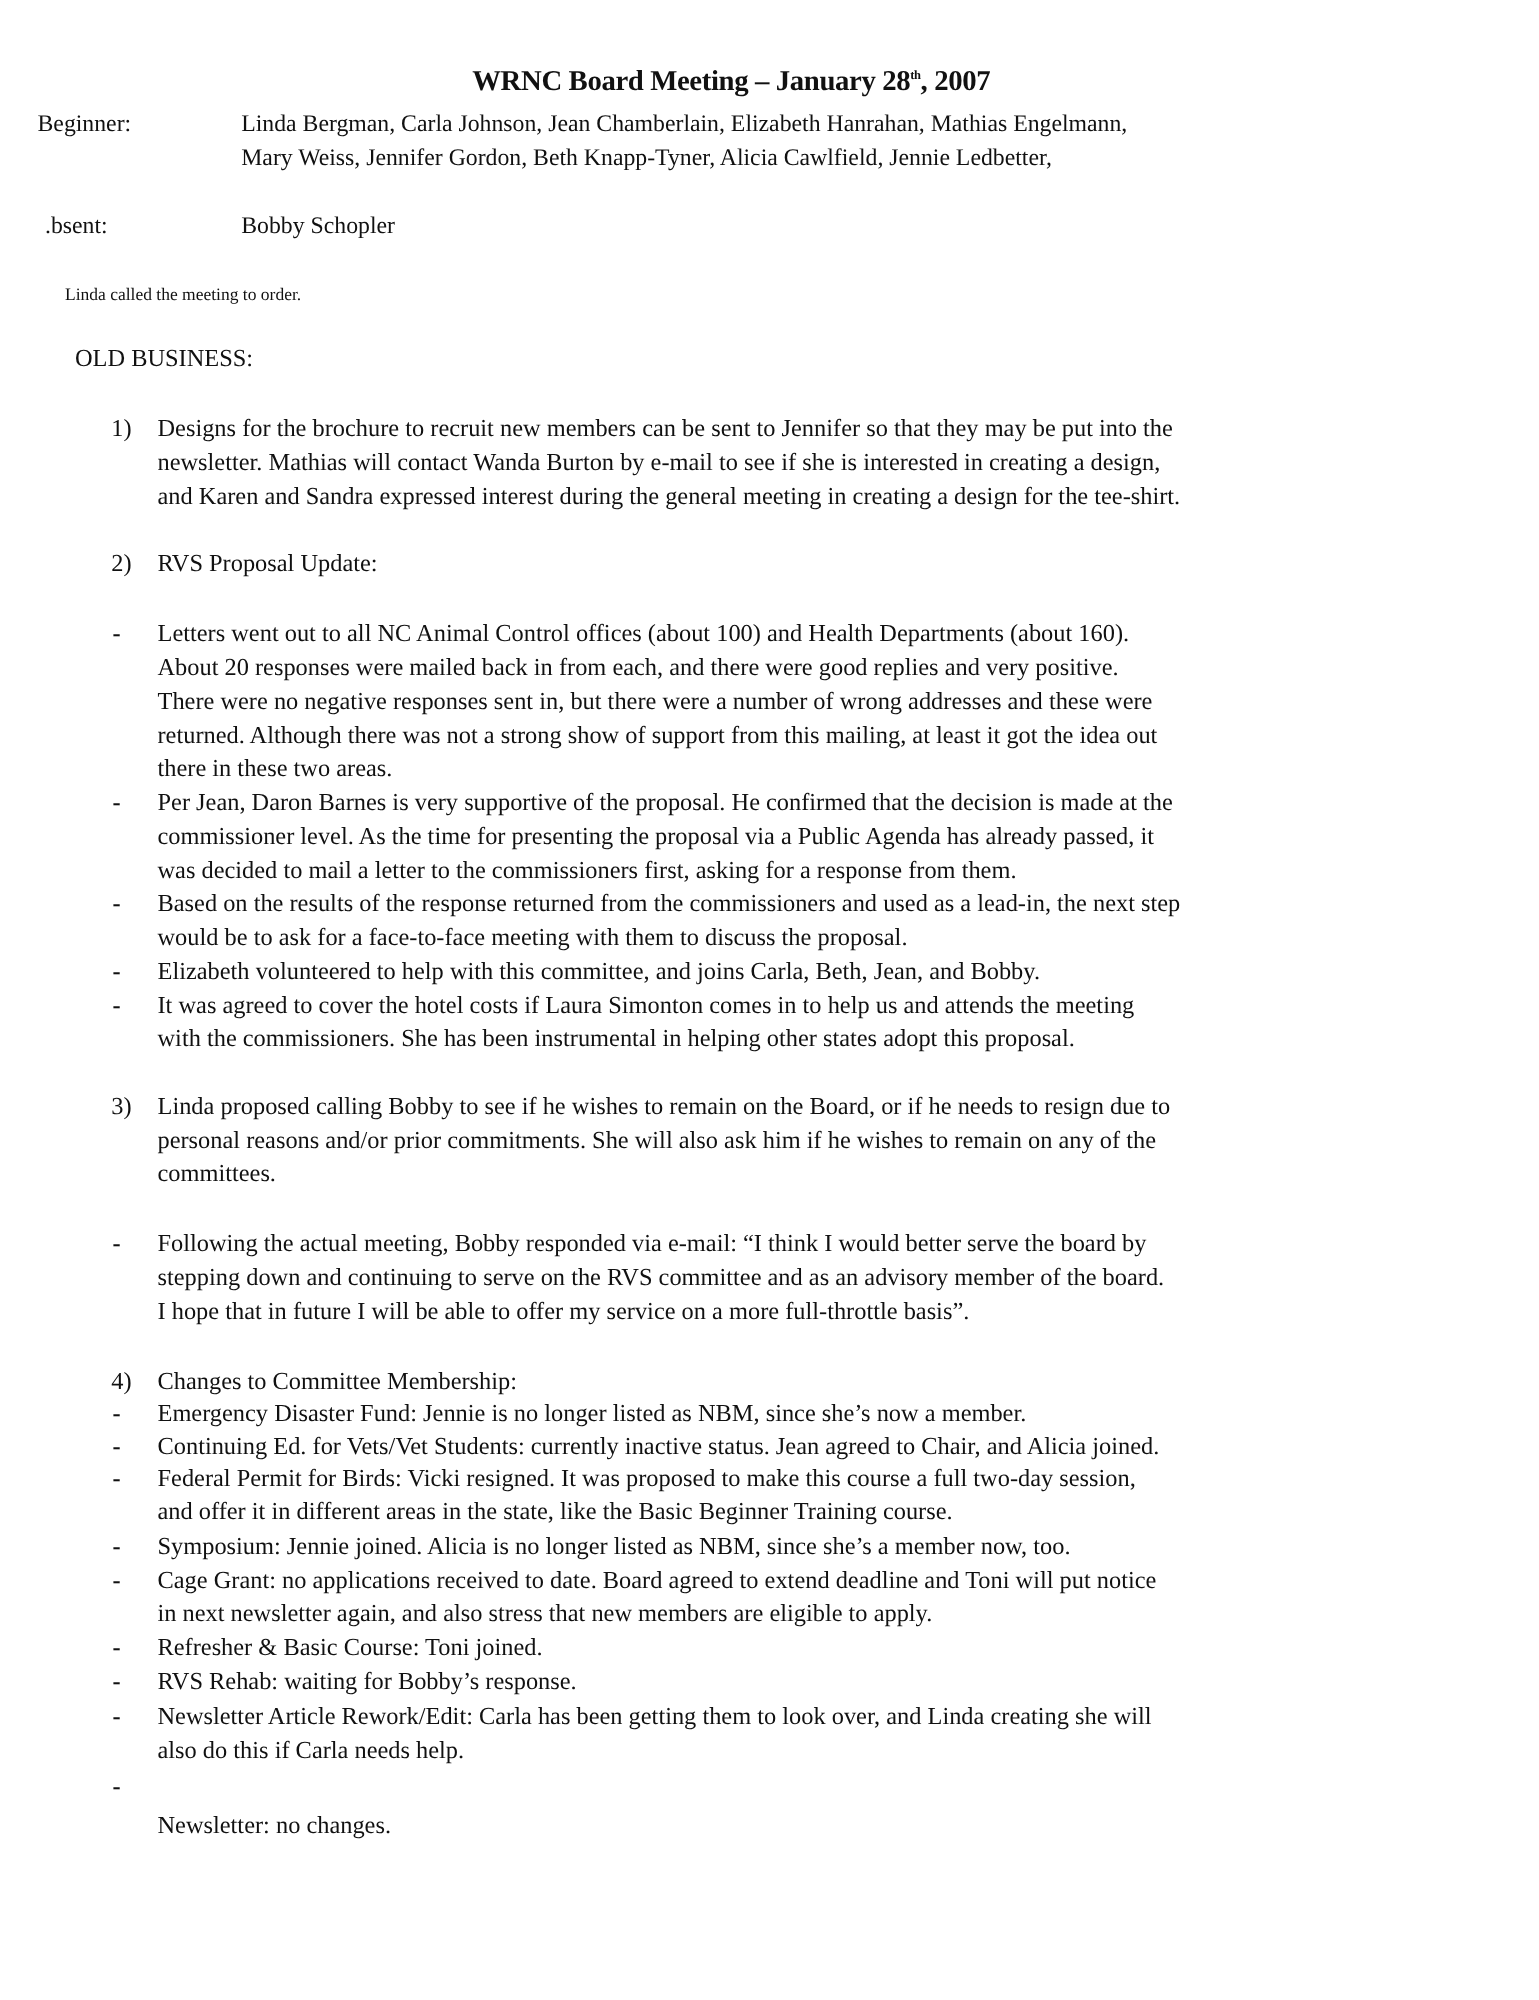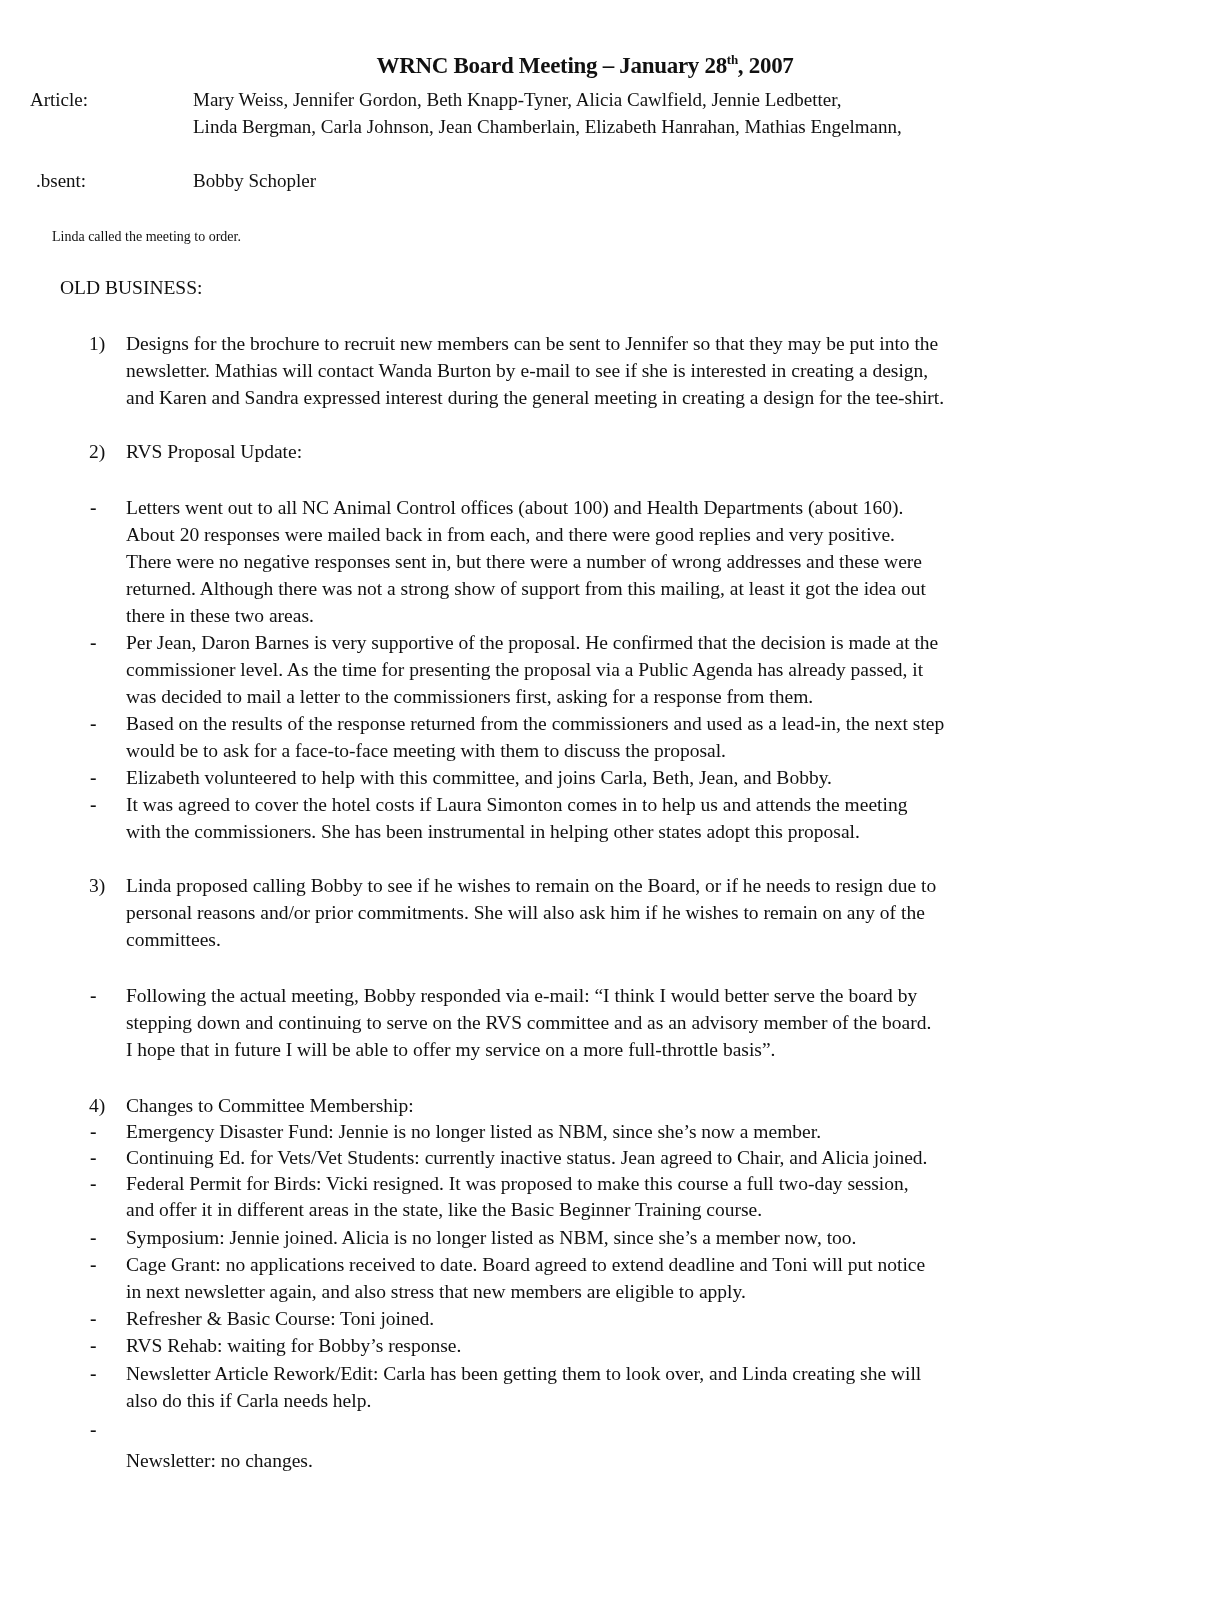--- a/index.html
+++ b/index.html
@@ -6,44 +6,44 @@
   body {
     width: 1231px; height: 1600px; position: relative; overflow: hidden;
     font-family: "Liberation Serif", "DejaVu Serif", serif;
     color: #111111;
   }
   .page { position: absolute; left: 0; top: 0; width: 1231px; height: 1600px; }
   .title {
     position: absolute; top: 52px; left: 0; width: 1170px; text-align: center;
     font-weight: bold; font-size: 23px; letter-spacing: -0.3px;
   }
-  .title sup { font-size: 13px; vertical-align: 9px; text-align: center; }
+  .title sup { font-size: 10px; vertical-align: 9px; text-align: center; }
   .attend-row { position: absolute; left: 0; font-size: 19px; line-height: 27px; }
   .attend-label { position: absolute; left: 30px; width: 140px; }
   .attend-names { position: absolute; left: 193px; width: 960px; }
   .line { position: absolute; font-size: 14px; line-height: 27.5px; white-space: nowrap; }
   .num { position: absolute; left: 89px; font-size: 19.5px; line-height: 27.5px; }
   .dash { position: absolute; left: 90px; font-size: 19.5px; line-height: 27.5px; font-weight: bold; }
   .txt { position: absolute; left: 126px; font-size: 19.5px; line-height: 27.5px; white-space: nowrap; }
   .heading { position: absolute; left: 60px; font-size: 19.5px; }
 </style>
 </head>
 <body>
 
 <div class="page">
 
   <div class="title">
     <span>WRNC Board Meeting – January 28</span><sup>th</sup><span>, 2007</span>
   </div>
 
   <div class="attend-row" style="top:86px;">
-    <span class="attend-label">Article:</span>
+    <span class="attend-label">Beginner:</span>
     <div class="attend-names" style="width:980px;">
+      <div>Linda Bergman, Carla Johnson, Jean Chamberlain, Elizabeth Hanrahan, Mathias Engelmann,</div>
       <div>Mary Weiss, Jennifer Gordon, Beth Knapp-Tyner, Alicia Cawlfield, Jennie Ledbetter,</div>
-      <div>Linda Bergman, Carla Johnson, Jean Chamberlain, Elizabeth Hanrahan, Mathias Engelmann,</div>
     </div>
   </div>
   <div class="attend-row" style="top:167px;">
     <span class="attend-label" style="left:36px;">.bsent:</span>
     <div class="attend-names">Bobby Schopler</div>
   </div>
 
   <div class="line" style="left:52px; top:223px;">Linda called the meeting to order.</div>
   <div class="heading" style="top:277px;">OLD BUSINESS:</div>
 

